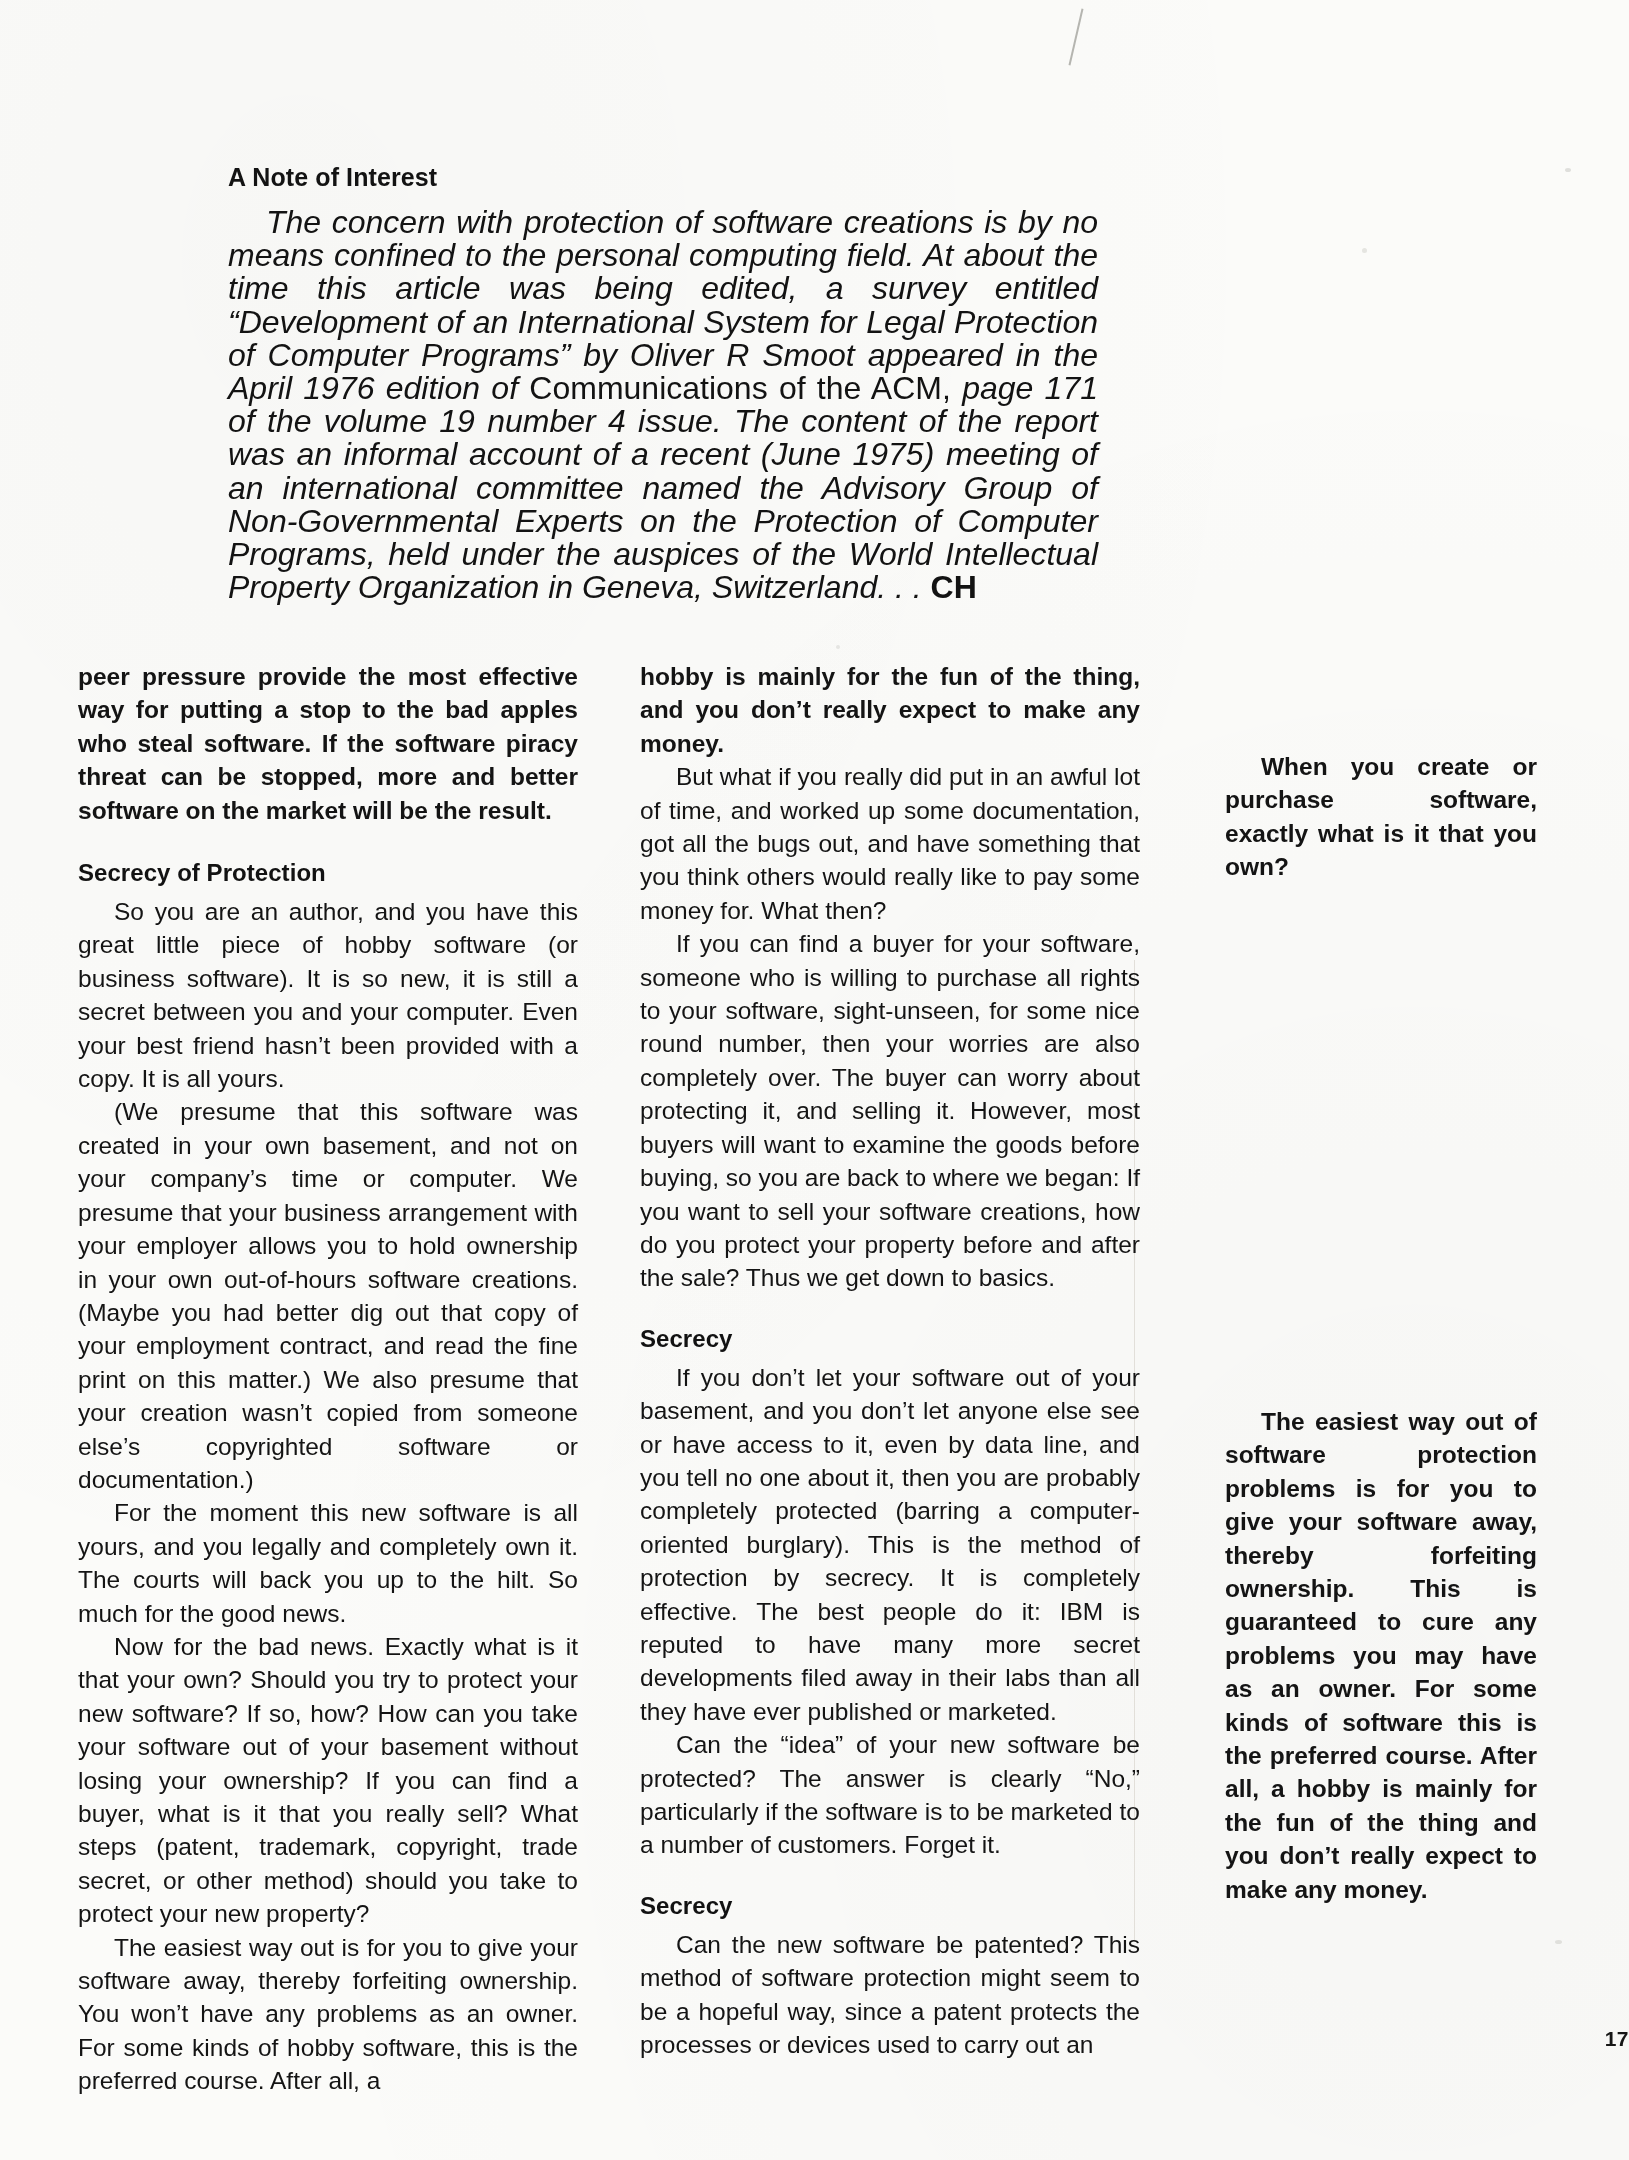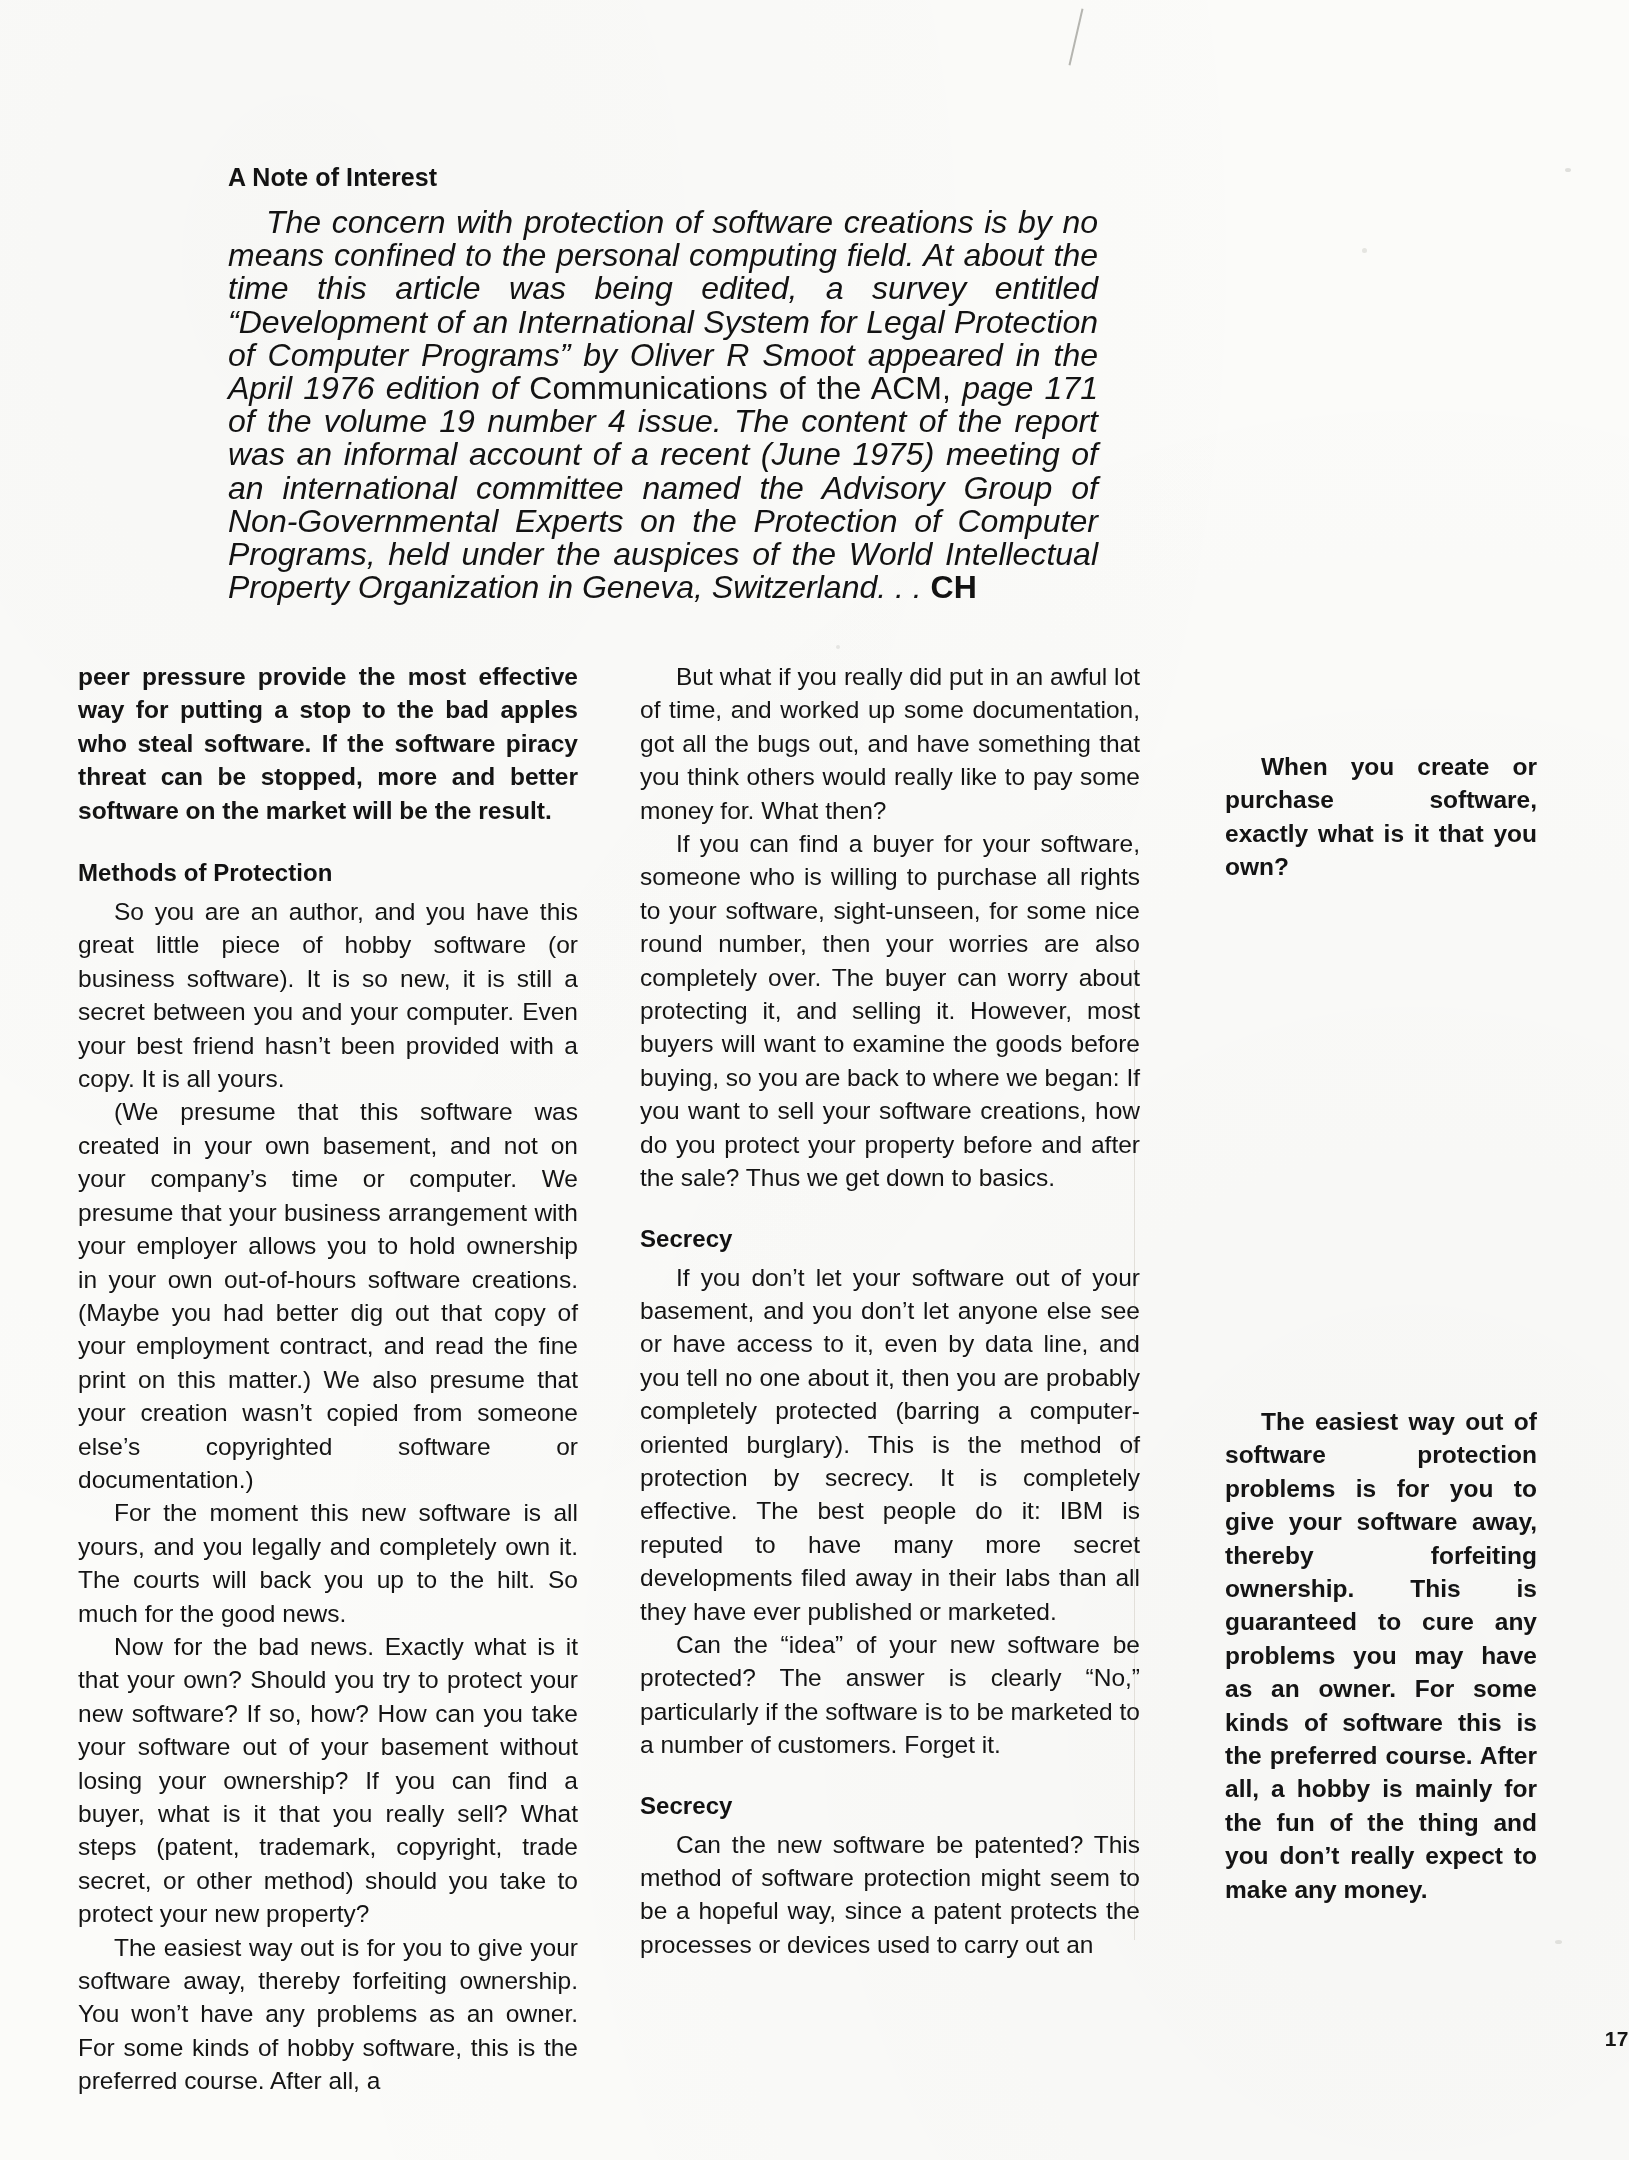--- a/index.html
+++ b/index.html
@@ -163,29 +163,30 @@
     <h1 class="note-title">A Note of Interest</h1>
     <p class="note-body">
       <span>The concern with protection of software creations is by no means confined to the personal computing field. At about the time this article was being edited, a survey entitled “Development of an International System for Legal Protection of Computer Programs” by Oliver R Smoot appeared in the April 1976 edition of </span><span class="roman">Communications of the ACM,</span><span> page 171 of the volume 19 number 4 issue. The content of the report was an informal account of a recent (June 1975) meeting of an international committee named the Advisory Group of Non-Governmental Experts on the Protection of Computer Programs, held under the auspices of the World Intellectual Property Organization in Geneva, Switzerland. . . </span><span class="roman" style="font-weight:bold">CH</span>
     </p>
   </section>
 
   <div class="columns">
 
     <div class="col col-left">
       <p class="noindent">peer pressure provide the most effective way for putting a stop to the bad apples who steal software. If the software piracy threat can be stopped, more and better software on the market will be the result.</p>
-      <h2 class="sec-head first">Methods of Protection</h2>
+      <h2 class="sec-head first">Secrecy of Protection</h2>
       <p>So you are an author, and you have this great little piece of hobby software (or business software). It is so new, it is still a secret between you and your computer. Even your best friend hasn’t been provided with a copy. It is all yours.</p>
       <p>(We presume that this software was created in your own basement, and not on your company’s time or computer. We presume that your business arrangement with your employer allows you to hold ownership in your own out-of-hours software creations. (Maybe you had better dig out that copy of your employment contract, and read the fine print on this matter.) We also presume that your creation wasn’t copied from someone else’s copyrighted software or documentation.)</p>
       <p>For the moment this new software is all yours, and you legally and completely own it. The courts will back you up to the hilt. So much for the good news.</p>
       <p>Now for the bad news. Exactly what is it that your own? Should you try to protect your new software? If so, how? How can you take your software out of your basement without losing your ownership? If you can find a buyer, what is it that you really sell? What steps (patent, trademark, copyright, trade secret, or other method) should you take to protect your new property?</p>
       <p>The easiest way out is for you to give your software away, thereby forfeiting ownership. You won’t have any problems as an owner. For some kinds of hobby software, this is the preferred course. After all, a</p>
     </div>
 
     <div class="col col-mid">
+      <p class="noindent">hobby is mainly for the fun of the thing, and you don’t really expect to make any money.</p>
       <p>But what if you really did put in an awful lot of time, and worked up some documentation, got all the bugs out, and have something that you think others would really like to pay some money for. What then?</p>
       <p>If you can find a buyer for your software, someone who is willing to purchase all rights to your software, sight-unseen, for some nice round number, then your worries are also completely over. The buyer can worry about protecting it, and selling it. However, most buyers will want to examine the goods before buying, so you are back to where we began: If you want to sell your software creations, how do you  protect your property before and after the sale? Thus we get down to basics.</p>
       <h2 class="sec-head">Secrecy</h2>
       <p>If you don’t let your software out of your basement, and you don’t let anyone else see or have access to it, even by data line, and you tell no one about it, then you are probably completely protected (barring a computer-oriented burglary). This is the method of protection by secrecy. It is completely effective. The best people do it: IBM is reputed to have many more secret developments filed away in their labs than all they have ever published or marketed.</p>
       <p>Can the “idea” of your new software be protected? The answer is clearly “No,” particularly if the software is to be marketed to a number of customers. Forget it.</p>
       <h2 class="sec-head">Secrecy</h2>
       <p>Can the new software be patented? This method of software protection might seem to be a hopeful way, since a patent protects the processes or devices used to carry out an</p>
     </div>
 
     <div class="col col-right">

